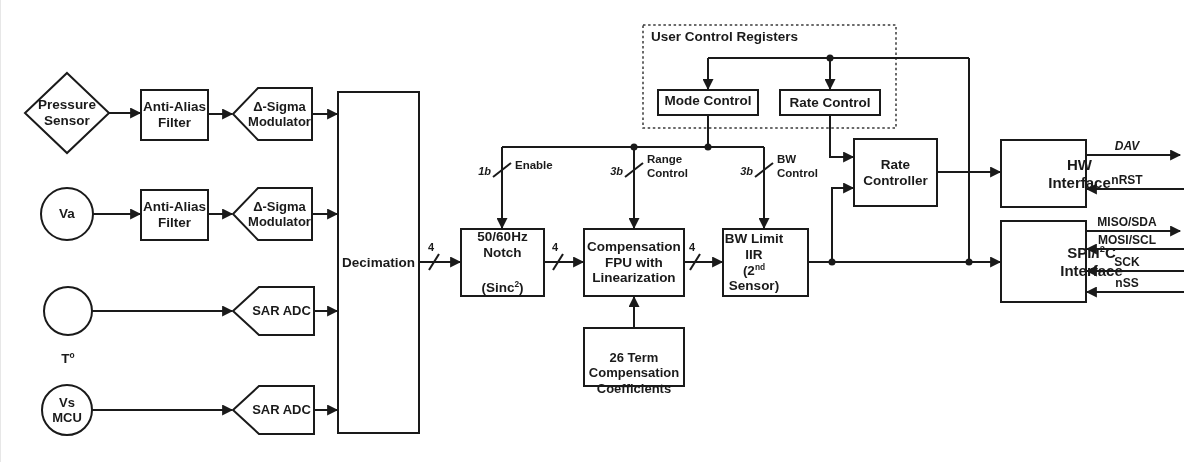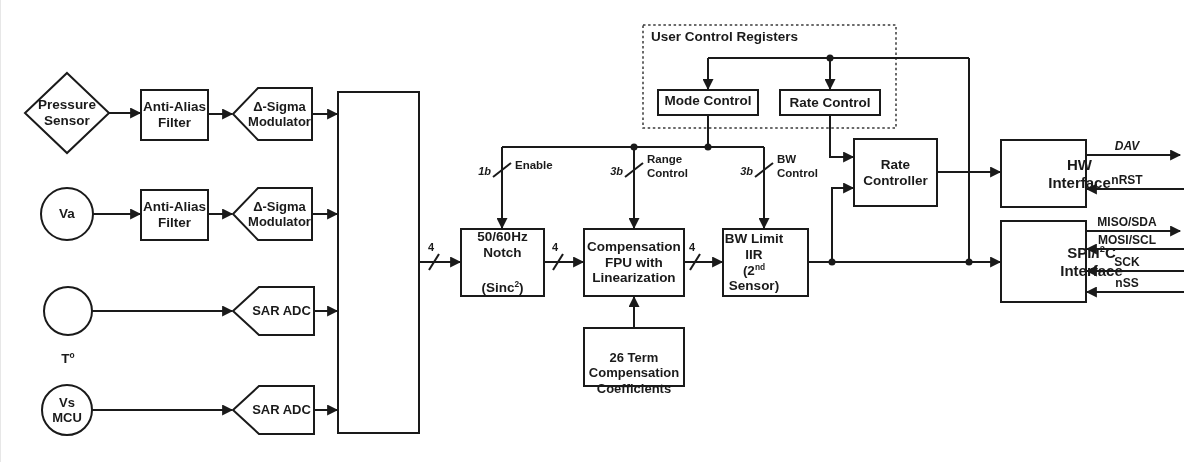--- a/index.html
+++ b/index.html
@@ -149,20 +149,21 @@
     <span><span>T</span><sup>o</sup></span>
   </div>
 
   <div class="lbl mid" style="left:248px;top:287px;width:65px;height:48px;">SAR ADC</div>
 
   <div class="lbl mid" style="left:40px;top:384px;width:52px;height:52px;">Vs
 MCU</div>
 
   <div class="lbl mid" style="left:248px;top:386px;width:65px;height:48px;">SAR ADC</div>
 
+  <div class="lbl" style="left:337px;top:92px;width:81px;height:341px;">Decimation</div>
 
   <div class="lbl col" style="left:460px;top:229px;width:83px;height:67px;gap:20px;">
     <span>50/60Hz
 Notch</span>
     <span><span>(Sinc</span><sup>2</sup><span>)</span></span>
   </div>
 
   <div class="lbl" style="left:583px;top:229px;width:100px;height:67px;">Compensation
 FPU with
 Linearization</div>

